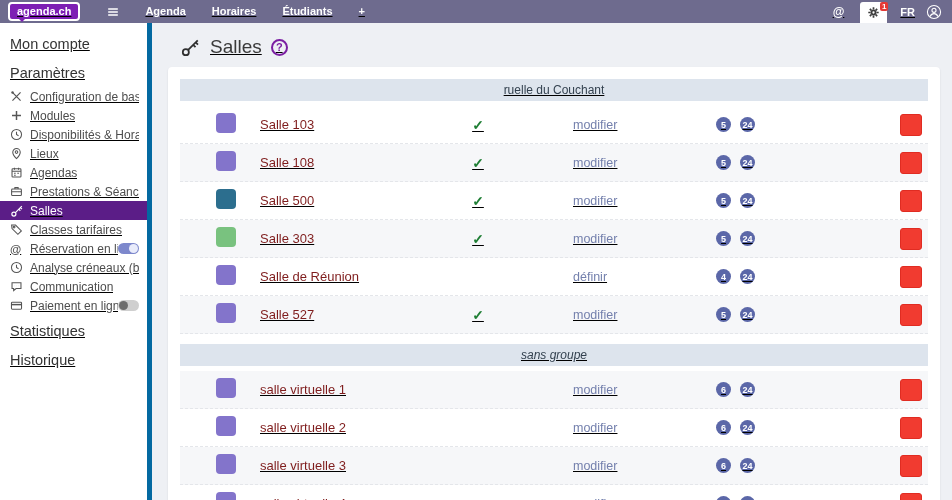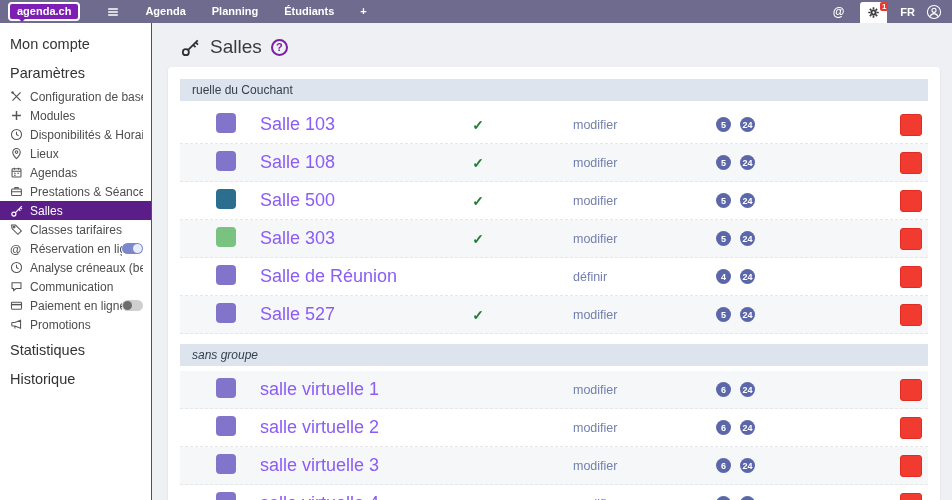--- a/index.html
+++ b/index.html
@@ -1,18 +1,18 @@
 <!DOCTYPE html>
 <html><head>
 <meta charset="utf-8">
 <style>
   * { margin:0; padding:0; box-sizing:border-box; }
   html,body { width:952px; height:500px; overflow:hidden;
               font-family:"Liberation Sans", sans-serif; background:#eef0f4; }
-  .app { width:952px; height:500px; display:flex; flex-direction:column; overflow:hidden; }
+  .app { width:952px; height:500px; display:flex; flex-direction:column; overflow:hidden;text-decoration:underline; }
 
   
   .navbar { flex:0 0 23px; background:#6e6b8e; display:flex; align-items:center; color:#fff; position:relative; }
   .logo-badge { margin-left:8px; background:#7d1fb4; border:2px solid #fff; border-radius:4px;
                 padding:0 7px; font-weight:bold; font-size:11px; line-height:15px; position:relative; cursor:pointer; }
   .logo-badge:after { content:""; position:absolute; left:9px; bottom:-6px;
                       border:3px solid transparent; border-top-color:#7d1fb4; }
   .hamburger { margin-left:26px; display:flex; cursor:pointer; }
   .nav-items { display:flex; align-items:center; margin-left:12px; }
   .nav-item { font-size:11px; font-weight:bold; padding:0 13px; line-height:23px; cursor:pointer; white-space:nowrap; }
@@ -22,21 +22,21 @@
               padding:0 7px; color:#3c3c3c; position:relative; display:flex; align-items:center; cursor:pointer; }
   .gear-badge { position:absolute; top:0; right:-1px; background:#e53935; color:#fff;
                 font-size:8px; font-weight:bold; line-height:9px; padding:0 2px; border-radius:2px; }
   .lang { font-size:11px; font-weight:bold; margin:0 11px 0 13px; cursor:pointer; }
   .user-btn { margin-right:10px; display:flex; cursor:pointer; }
 
   
   .body { flex:1; display:flex; min-height:0; }
 
   
-  .sidebar { flex:0 0 152px; background:#fff; border-right:1px solid #0369a1; padding-top:6px; overflow:hidden; }
+  .sidebar { flex:0 0 152px; background:#fff; border-right:5px solid #0369a1; padding-top:6px; overflow:hidden; }
   .side-header { font-size:14.5px; color:#333; padding:7px 10px 6px; cursor:default; }
   .side-item { display:flex; align-items:center; height:19px; padding:0 8px 0 10px;
                color:#4d4d4d; font-size:12px; cursor:pointer; white-space:nowrap; }
   .side-item .s-icon { width:15px; flex:0 0 15px; display:flex; align-items:center; color:#555; }
   .side-item .s-label { margin-left:5px; overflow:hidden; }
   .side-item.active { background:#5b1d87; color:#fff; }
   .side-item.active .s-icon { color:#fff; }
   .toggle { margin-left:auto; width:21px; height:11px; border-radius:6px; position:relative; flex:0 0 21px; cursor:pointer; }
   .toggle.on  { background:#7d88cc; }
   .toggle.on:after  { content:""; position:absolute; right:1px; top:1px; width:9px; height:9px; border-radius:50%; background:#e9ecfb; }
@@ -45,32 +45,32 @@
 
   
   .main { flex:1; min-width:0; padding:0 12px 0 16px; overflow:hidden; }
   .page-title { display:flex; align-items:center; gap:9px; margin:13px 0 9px 12px; font-size:19px; color:#3a3a3a; }
   .title-key { display:flex; color:#2f2f2f; }
   .help-circle { width:17px; height:17px; border:2px solid #7b1fa2; border-radius:50%; color:#7b1fa2;
                  font-size:11px; font-weight:bold; display:flex; align-items:center; justify-content:center; cursor:pointer; }
   .card { background:#fff; border-radius:4px; box-shadow:0 1px 2px rgba(40,40,60,.12); padding:12px; }
 
   .group-header { background:#dde4ed; color:#33414f; font-size:12px; height:22px;
-                  display:flex; align-items:center; padding:0 12px; margin-bottom:5px; }
+                  display:flex; align-items:center; padding:0 12px; margin-bottom:5px;justify-content:center; }
   .group-header.italic .g-name { font-style:italic; }
   .group-header + .group-header, .room-row + .group-header { margin-top:10px; }
 
   .room-row { display:grid;
               grid-template-columns:28px 44px 190px 56px 62px 150px 120px 1fr 26px;
               align-items:center; height:38px; padding:0 2px 0 8px;
               border-bottom:1px dashed #e4e6ea; }
   .room-row.shade { background:#f6f7f9; }
   .drag { display:flex; justify-content:flex-start; padding-left:4px; cursor:grab; }
   .swatch { width:20px; height:20px; border-radius:4px; cursor:pointer; }
-  .room-name { font-size:18px; color:#8b5cf6; text-decoration:none; cursor:pointer; }
+  .room-name { font-size:13px; color:#7f1d1d; text-decoration:none; cursor:pointer; }
   .check { color:#1e7e34; font-weight:bold; font-size:14px; text-align:center; }
   .edit-slot { display:flex; justify-content:center; cursor:pointer; }
   .action { display:flex; align-items:center; gap:5px; font-size:12.5px; color:#7480ad; text-decoration:none; cursor:pointer; }
   .badges { display:flex; align-items:center; gap:11px; }
   .badge-group { display:flex; align-items:center; }
   .badge-num { margin-left:-2px; min-width:15px; height:15px; border-radius:50%; background:#5b67a8; color:#fff;
                font-size:9px; font-weight:bold; display:flex; align-items:center; justify-content:center; }
   .delete-btn { width:22px; height:22px; background:#f13b30; border:1px solid #e02c22; border-radius:3px;
                 display:flex; align-items:center; justify-content:center; cursor:pointer; padding:0; }
   .hidden { visibility:hidden; }
@@ -84,21 +84,21 @@
   <header class="navbar">
     <div class="logo-badge">agenda.ch</div>
     <span class="hamburger">
         <svg width="14" height="14" viewBox="0 0 16 16" fill="none" stroke="currentColor" stroke-width="1.7">
           <path d="M2.5 4.5h11M2.5 8h11M2.5 11.5h11"></path>
         </svg>
       </span>
     <nav class="nav-items">
   <span class="nav-item">Agenda</span>
 
-  <span class="nav-item">Planning</span>
+  <span class="nav-item">Horaires</span>
 
   <span class="nav-item">Étudiants</span>
 
 
   <span class="nav-item">+</span>
 </nav>
     <div class="nav-right">
       <span class="at-glyph">@</span>
       <div class="gear-tab">
         <span>
@@ -238,28 +238,20 @@
     <span class="s-icon">
               <svg width="13" height="13" viewBox="0 0 16 16" fill="none" stroke="currentColor" stroke-width="1.3">
                 <rect x="1.8" y="4" width="12.4" height="8.5" rx="1"></rect>
                 <path d="M1.8 6.9h12.4" stroke-width="1.8"></path>
               </svg>
             </span>
     <span class="s-label">Paiement en ligne</span>
   <span class="toggle off"></span>
           </div>
 
-  <div class="side-item">
-    <span class="s-icon">
-              <svg width="13" height="13" viewBox="0 0 16 16" fill="none" stroke="currentColor" stroke-width="1.3">
-                <path d="M13 2.8L6 5.6H3.2a1 1 0 0 0-1 1v2.3a1 1 0 0 0 1 1H6l7 2.8zM6 10v3"></path>
-              </svg>
-            </span>
-    <span class="s-label">Promotions</span>
-  </div>
 </div>
       <div class="side-header" style="margin-top:1px">Statistiques</div>
       <div class="side-header">Historique</div>
     </aside>
 
     <main class="main">
       <div class="page-title">
         <span class="title-key">
             <svg width="21" height="21" viewBox="0 0 18 18" fill="none" stroke="currentColor" stroke-width="1.5">
               <circle cx="5" cy="13" r="2.6"></circle>

